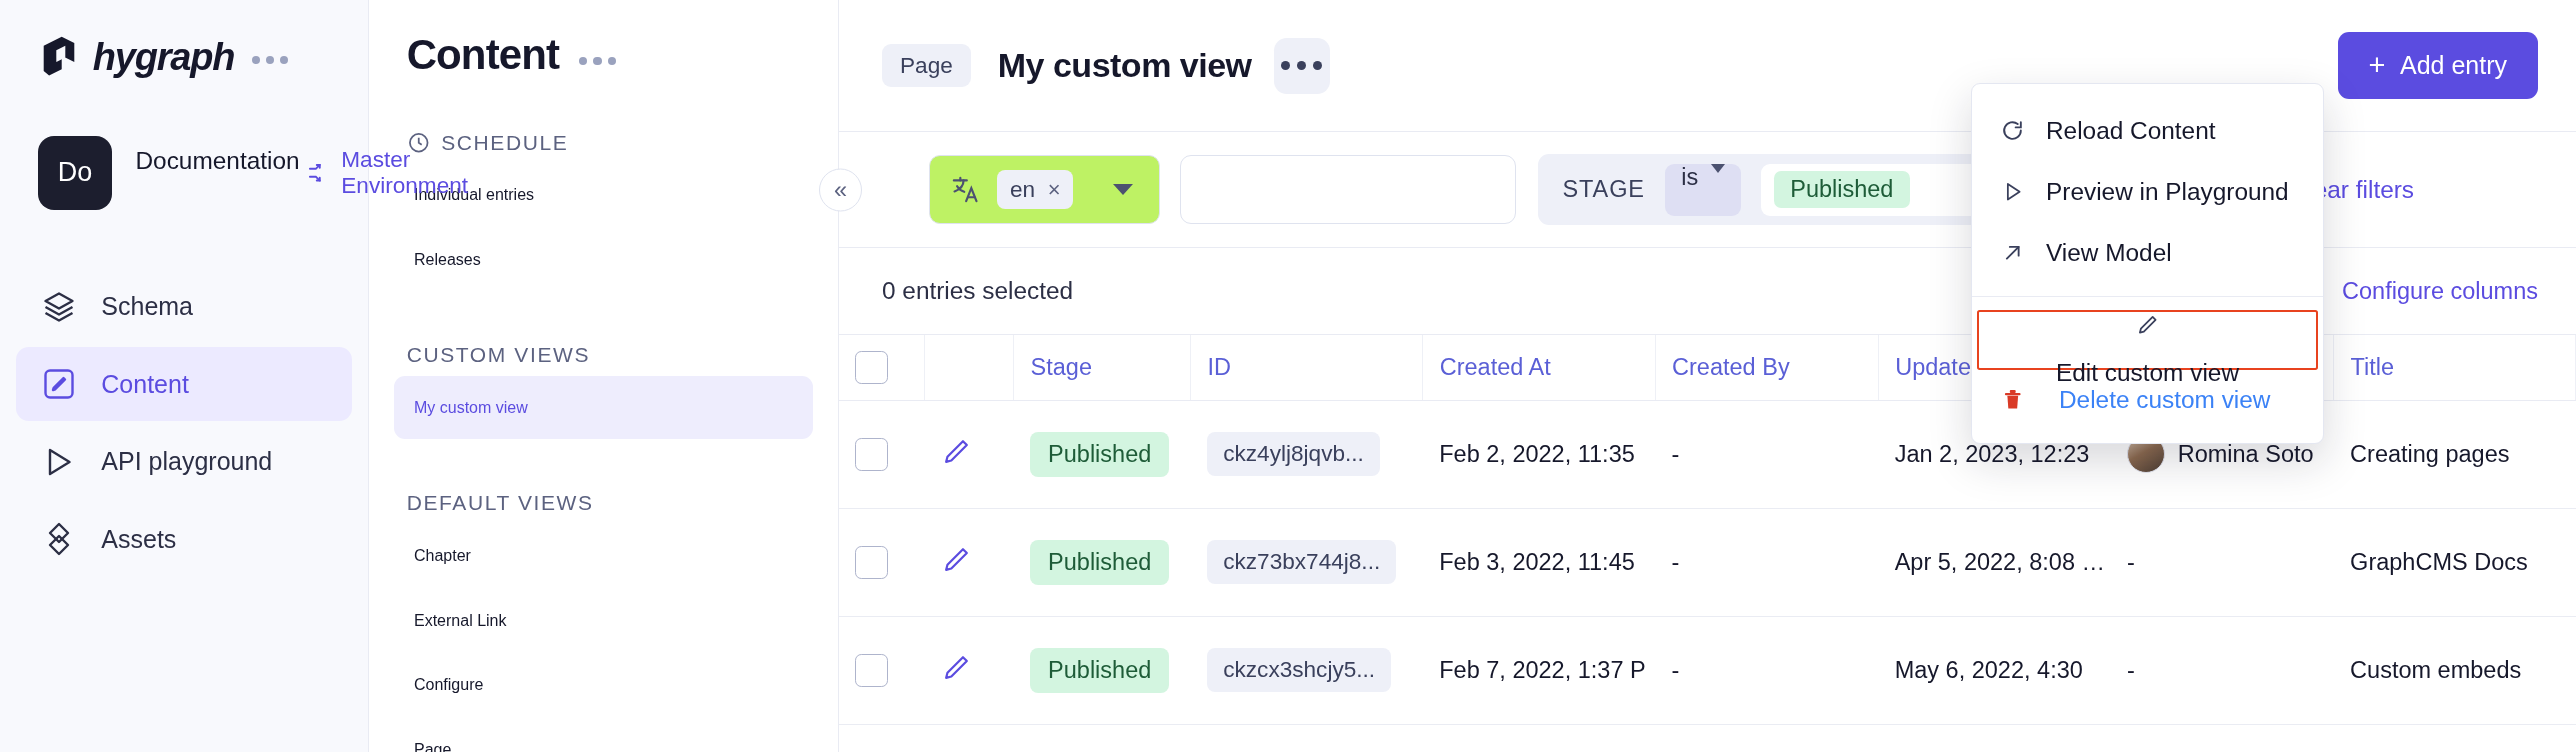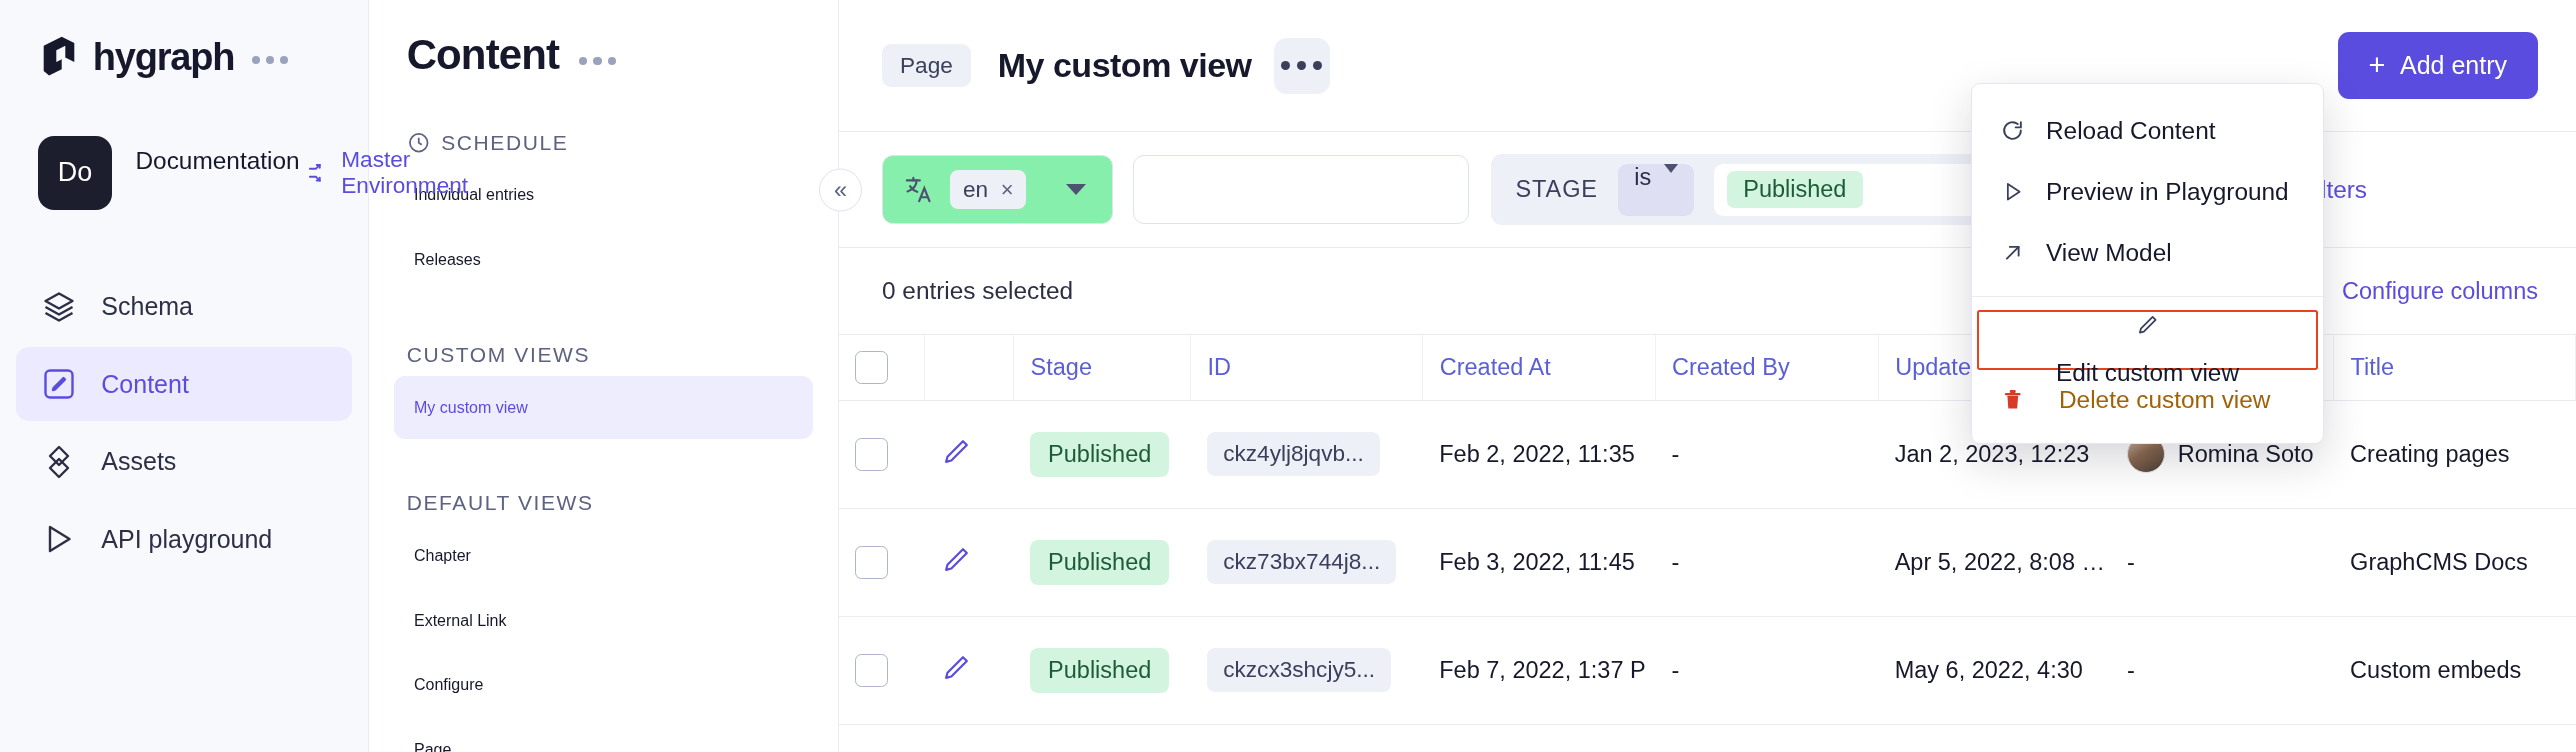--- a/index.html
+++ b/index.html
@@ -11,21 +11,21 @@
     -webkit-font-smoothing: antialiased;
   }
   .app { display: flex; width: 2576px; height: 752px; position: relative; }
 
   
   .nav-rail {
     width: 369px; flex: 0 0 369px; height: 752px;
     background: #f8f9fd; border-right: 0.9px solid #e9ebf3;
     padding: 31px 0 0 0; position: relative;
   }
-  .brand-row { display: flex; align-items: center; gap: 12px; padding: 3.6px 0 0 38px; }
+  .brand-row { display: flex; align-items: center; gap: 12px; padding: 3.6px 0 0 38px; font-style: italic; }
   .brand-logo { display: flex; align-items: center; gap: 12.7px; }
   .brand-word { font-size: 38px; font-weight: 700; color: #16182b; letter-spacing: -1.2px; }
   .brand-dots { display: flex; gap: 6.3px; align-items: center; margin-left: 5.4px; margin-top: 5.4px; }
   .brand-dots i { width: 8.1px; height: 8.1px; border-radius: 50%; background: #9aa2be; display: block; }
 
   .project-row { display: flex; align-items: center; gap: 23.5px; padding: 56px 0 0 38px; }
   .project-avatar {
     width: 74px; height: 74px; border-radius: 16px; background: #1c1e2e;
     color: #fff; font-size: 27px; display: flex; align-items: center; justify-content: center;
     flex: 0 0 74px;
@@ -105,21 +105,21 @@
   .collapse-btn {
     position: absolute; left: -20px; top: 50%; transform: translateY(-50%);
     width: 43px; height: 43px; border-radius: 50%;
     background: #fff; border: 0.9px solid #dfe3ef;
     display: flex; align-items: center; justify-content: center;
     color: #5c6280; font-size: 23.5px; cursor: pointer; z-index: 4;
   }
   .locale-box {
     display: flex; align-items: center; gap: 16.3px;
     border: 0.9px solid #dfe3ef; border-radius: 11px;
-    height: 69px; padding: 0 12.7px 0 20px; background: #86efac; cursor: pointer;
+    height: 69px; padding: 0 12.7px 0 20px; background: #bef264; cursor: pointer; margin-left: 47px;
   }
   .locale-icon { width: 31px; height: 31px; color: #4c5270; display: inline-flex; }
   .locale-tag {
     background: #eef0f8; color: #3a405c; font-size: 22.6px;
     border-radius: 8.1px; padding: 6.3px 12.7px; display: flex; align-items: center; gap: 12.7px;
   }
   .locale-tag .x { color: #5c6280; font-size: 22px; cursor: pointer; }
   .caret { width: 0; height: 0; border-left: 10px solid transparent; border-right: 10px solid transparent;
            border-top: 11px solid #4c5270; margin: 0 12.7px 0 23.5px; }
 
@@ -201,21 +201,21 @@
     box-shadow: 0 16.3px 43px rgba(22,24,43,.17); z-index: 50;
     padding: 16.3px 0 12.7px 0;
   }
   .menu-item {
     display: flex; align-items: center; gap: 20px;
     height: 61px; padding: 0 27px; font-size: 24.4px; color: #16182b; cursor: pointer;
   }
   .menu-item .mi-icon { width: 27px; height: 27px; display: inline-flex; align-items: center; justify-content: center; flex: 0 0 27px; color: #3a405c; }
   .menu-sep { height: 0.9px; background: #e9ebf3; margin: 12.7px 0; }
   .menu-item.highlighted { border: 2.7px solid #e8431f; border-radius: 2.7px; margin: 0 5.4px; padding: 0 22px; height: 60px; flex-direction: column; }
-  .menu-item.danger { color: #a16207; gap: 33px; }
+  .menu-item.danger { color: #3b82f6; gap: 33px; }
   .menu-item.danger .mi-icon { color: #d93a26; }
 </style>
 </head>
 <body>
 
 <div class="app">
 
   <aside class="nav-rail">
 
     <div class="brand-row">
@@ -269,34 +269,34 @@
             <rect x="3" y="3" width="18" height="18" rx="3"></rect>
               <path d="M15 8l-6.5 6.5L8 16l1.5-.5L16 9z"></path>
           </svg>
         </span>
         <span>Content</span>
       </div>
 
       <div class="nav-item">
         <span class="nav-icon">
           <svg width="36" height="36" viewBox="0 0 24 24" fill="none" stroke="#2c2f45" stroke-width="1.6" stroke-linejoin="round">
-            <path d="M12 2l6 6-6 6-6-6 6-6z"></path>
-              <path d="M12 10l6 6-6 6-6-6 6-6z"></path>
-          </svg>
-        </span>
-        <span>Assets</span>
+            <path d="M6 4l13 8-13 8z"></path>
+          </svg>
+        </span>
+        <span>API playground</span>
       </div>
 
       <div class="nav-item">
         <span class="nav-icon">
           <svg width="36" height="36" viewBox="0 0 24 24" fill="none" stroke="#2c2f45" stroke-width="1.6" stroke-linejoin="round">
-            <path d="M6 4l13 8-13 8z"></path>
-          </svg>
-        </span>
-        <span>API playground</span>
+            <path d="M12 2l6 6-6 6-6-6 6-6z"></path>
+              <path d="M12 10l6 6-6 6-6-6 6-6z"></path>
+          </svg>
+        </span>
+        <span>Assets</span>
       </div>
     </nav>
   </aside>
 
   <aside class="views-panel">
     <div class="views-title-row">
       <span class="views-title">Content</span>
       <span class="views-dots">
           <i></i>
           <i></i>

